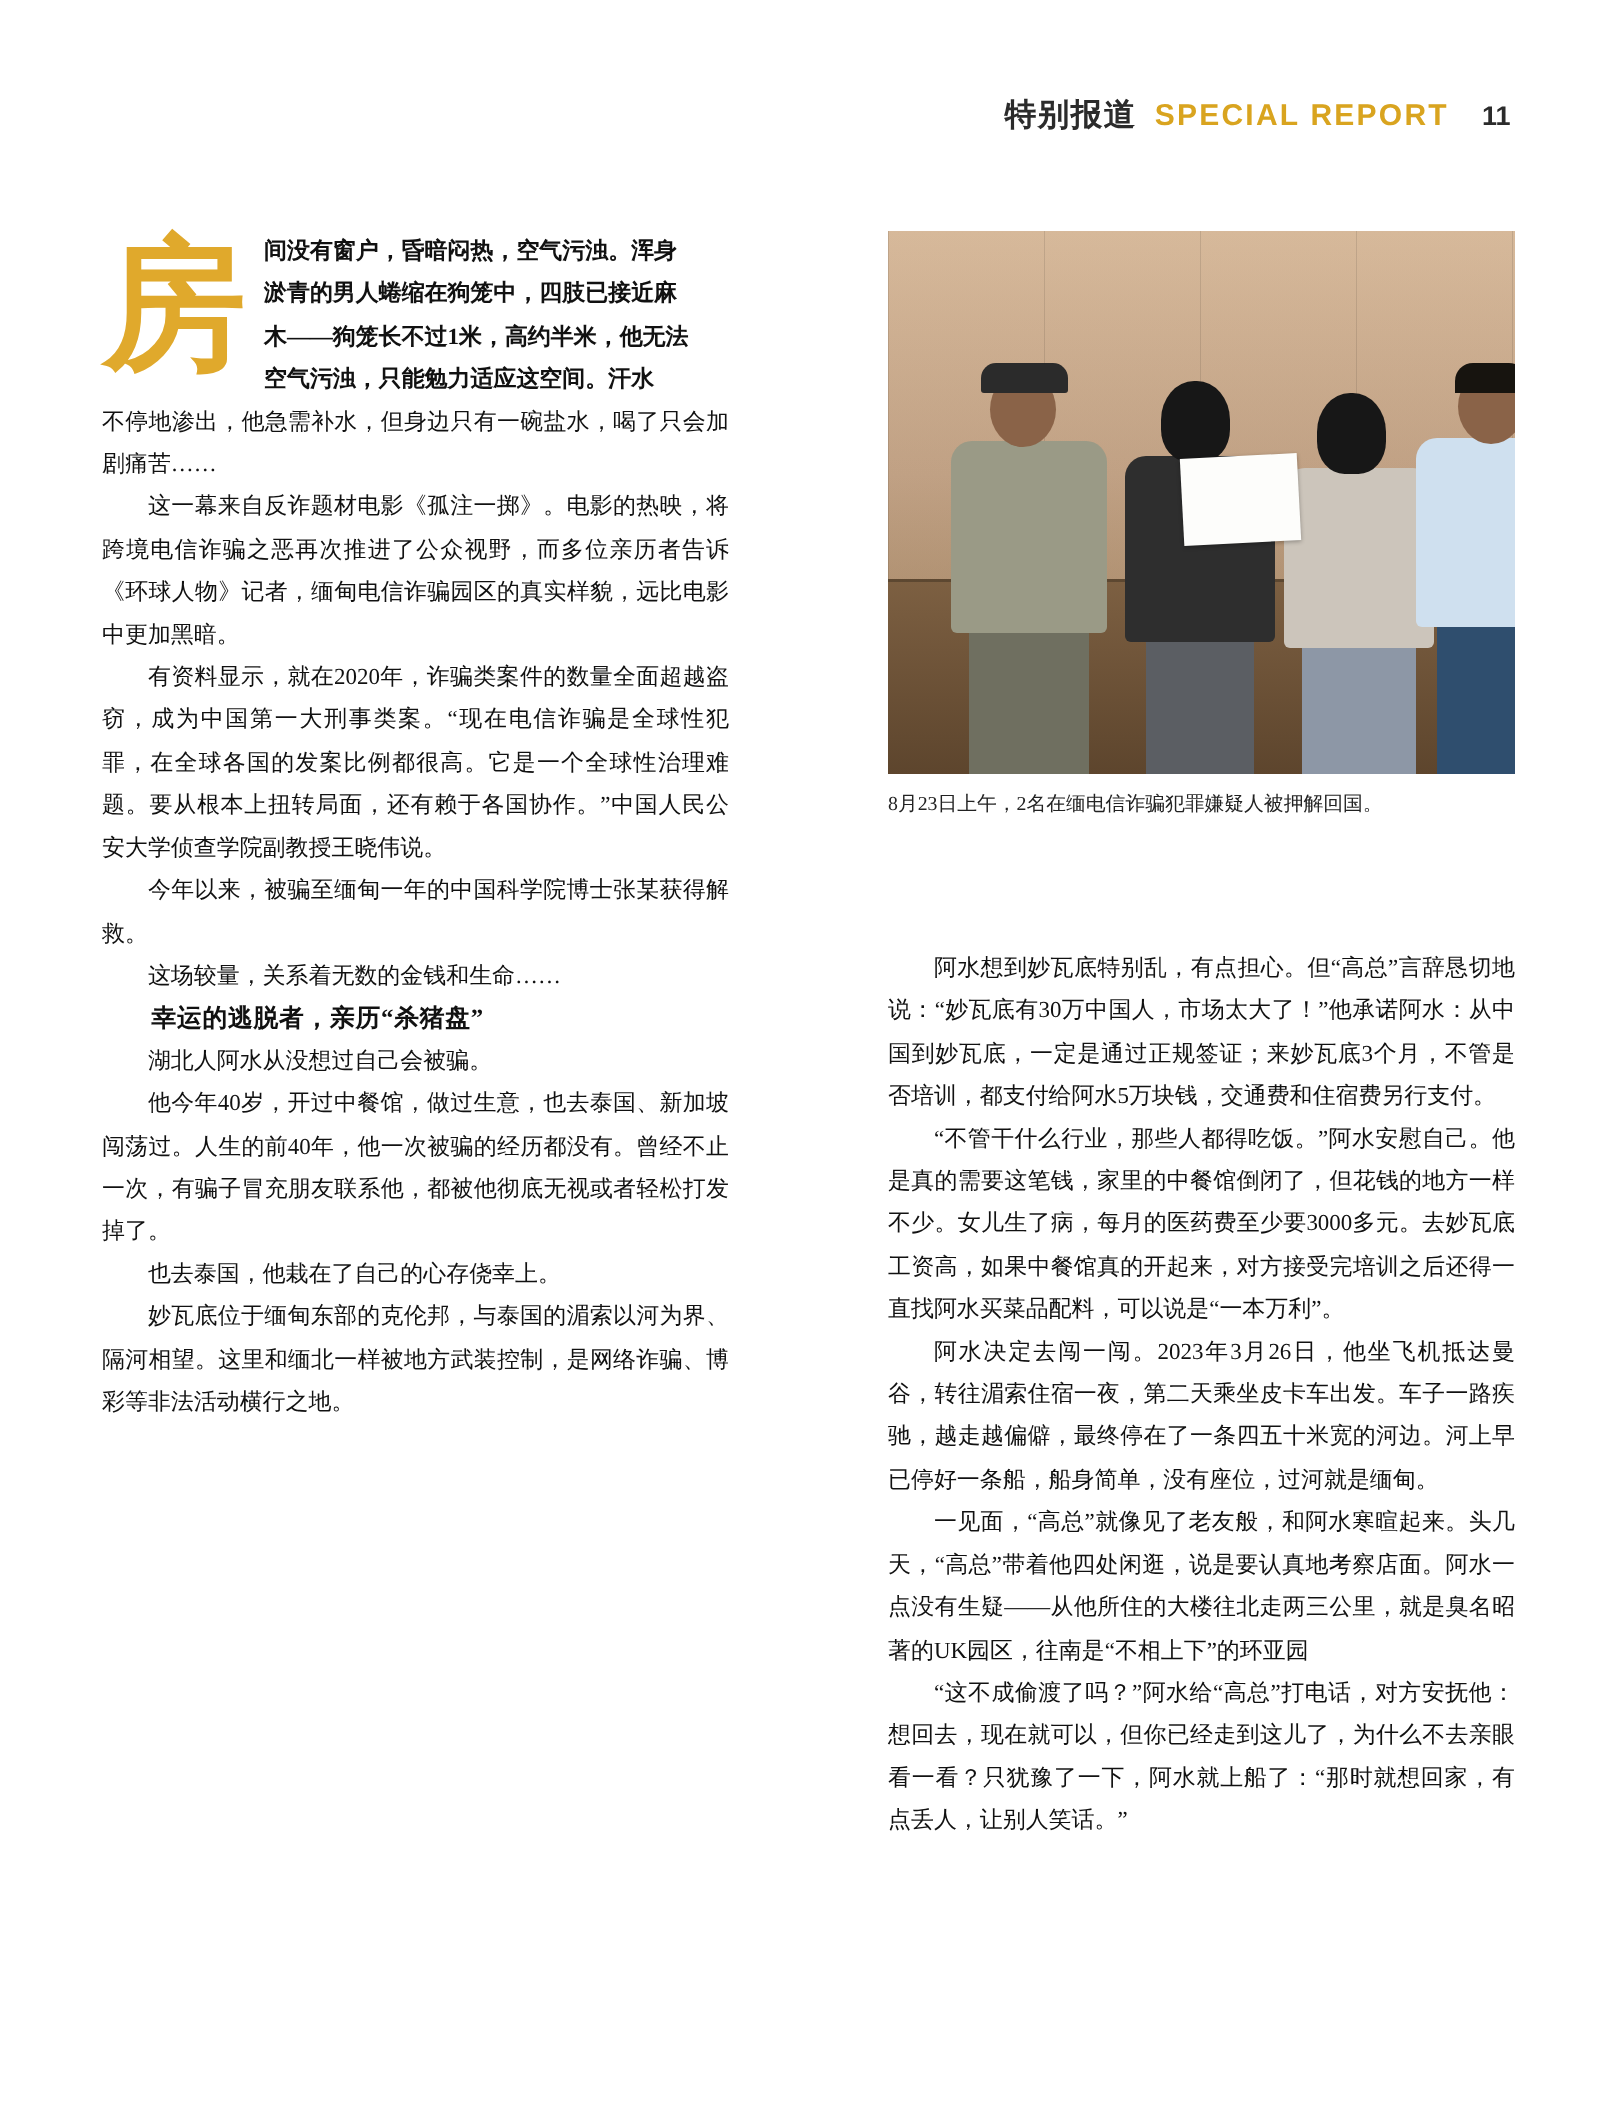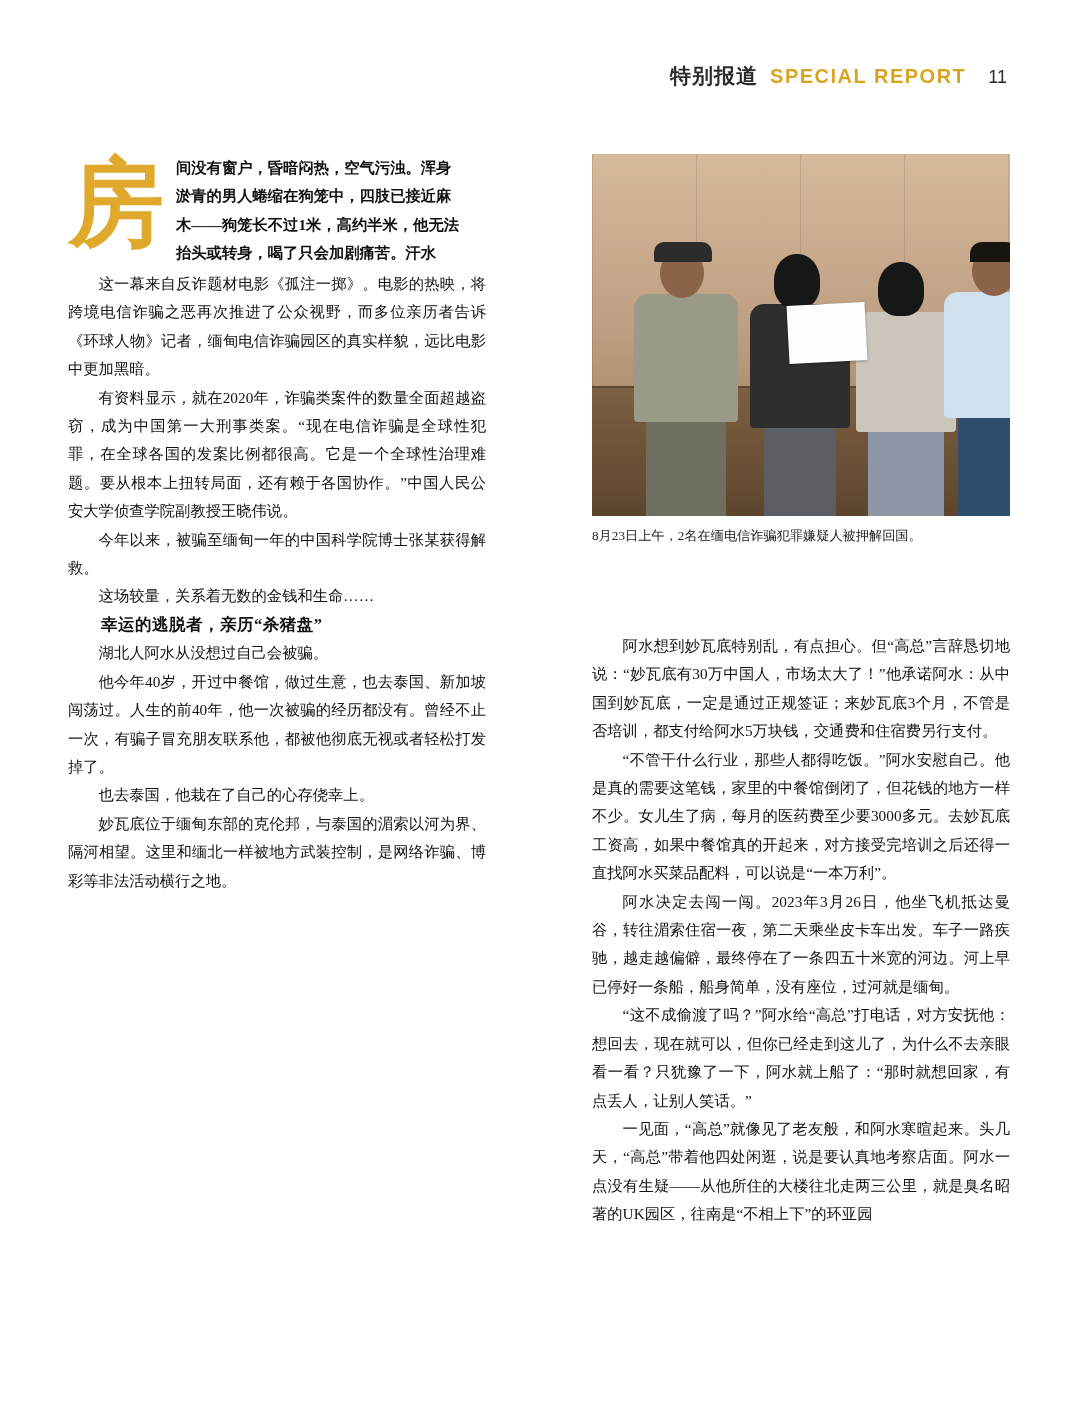--- a/index.html
+++ b/index.html
@@ -37,21 +37,21 @@
     letter-spacing: 1px;
   }
   .header .en {
     font-size: 20px;
     font-weight: bold;
     color: #d9a41f;
     letter-spacing: 1.5px;
   }
   .header .pageno {
     font-size: 18px;
-    font-weight: normal;
+    font-weight: bold;
     color: #2b2b2b;
     margin-left: 10px;
   }
 
   
   .col {
     position: absolute;
     top: 150px;
     width: 418px;
     font-family: "Liberation Serif", serif;
@@ -192,22 +192,23 @@
   </div>
 
   <div class="col col-left">
 
     <div class="dropcap-para">
       <div class="dropcap">房</div>
       <div class="lines">
         <p>间没有窗户，昏暗闷热，空气污浊。浑身</p>
         <p>淤青的男人蜷缩在狗笼中，四肢已接近麻</p>
         <p>木——狗笼长不过1米，高约半米，他无法</p>
-        <p>抬头或转身，喝了只会加剧痛苦。汗水</p>
-      </div>
+        <p>空气污浊，只能勉力适应这空间。汗水</p>
+      </div>
+      <p class="noindent">不停地渗出，他急需补水，但身边只有一碗盐水，喝了只会加剧痛苦……</p>
     </div>
 
     <p>这一幕来自反诈题材电影《孤注一掷》。电影的热映，将跨境电信诈骗之恶再次推进了公众视野，而多位亲历者告诉《环球人物》记者，缅甸电信诈骗园区的真实样貌，远比电影中更加黑暗。</p>
     <p>有资料显示，就在2020年，诈骗类案件的数量全面超越盗窃，成为中国第一大刑事类案。“现在电信诈骗是全球性犯罪，在全球各国的发案比例都很高。它是一个全球性治理难题。要从根本上扭转局面，还有赖于各国协作。”中国人民公安大学侦查学院副教授王晓伟说。</p>
     <p>今年以来，被骗至缅甸一年的中国科学院博士张某获得解救。</p>
     <p>这场较量，关系着无数的金钱和生命……</p>
 
     <p class="subhead">幸运的逃脱者，亲历“杀猪盘”</p>
 
     <p>湖北人阿水从没想过自己会被骗。</p>
@@ -249,17 +250,17 @@
 
       <div class="document-sheet"></div>
     </div>
     <div class="caption">8月23日上午，2名在缅电信诈骗犯罪嫌疑人被押解回国。</div>
   </div>
 
   <div class="col col-right">
     <p>阿水想到妙瓦底特别乱，有点担心。但“高总”言辞恳切地说：“妙瓦底有30万中国人，市场太大了！”他承诺阿水：从中国到妙瓦底，一定是通过正规签证；来妙瓦底3个月，不管是否培训，都支付给阿水5万块钱，交通费和住宿费另行支付。</p>
     <p>“不管干什么行业，那些人都得吃饭。”阿水安慰自己。他是真的需要这笔钱，家里的中餐馆倒闭了，但花钱的地方一样不少。女儿生了病，每月的医药费至少要3000多元。去妙瓦底工资高，如果中餐馆真的开起来，对方接受完培训之后还得一直找阿水买菜品配料，可以说是“一本万利”。</p>
     <p>阿水决定去闯一闯。2023年3月26日，他坐飞机抵达曼谷，转往湄索住宿一夜，第二天乘坐皮卡车出发。车子一路疾驰，越走越偏僻，最终停在了一条四五十米宽的河边。河上早已停好一条船，船身简单，没有座位，过河就是缅甸。</p>
+    <p>一见面，“高总”就像见了老友般，和阿水寒暄起来。头几天，“高总”带着他四处闲逛，说是要认真地考察店面。阿水一点没有生疑——从他所住的大楼往北走两三公里，就是臭名昭著的UK园区，往南是“不相上下”的环亚园</p>
     <p>“这不成偷渡了吗？”阿水给“高总”打电话，对方安抚他：想回去，现在就可以，但你已经走到这儿了，为什么不去亲眼看一看？只犹豫了一下，阿水就上船了：“那时就想回家，有点丢人，让别人笑话。”</p>
-    <p>一见面，“高总”就像见了老友般，和阿水寒暄起来。头几天，“高总”带着他四处闲逛，说是要认真地考察店面。阿水一点没有生疑——从他所住的大楼往北走两三公里，就是臭名昭著的UK园区，往南是“不相上下”的环亚园</p>
   </div>
 
 </div>
 
 </body></html>

